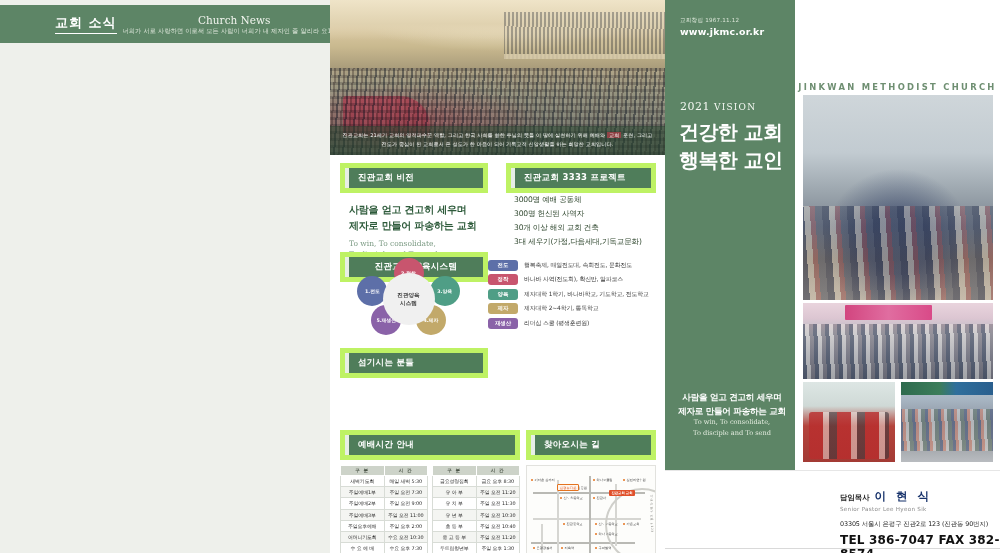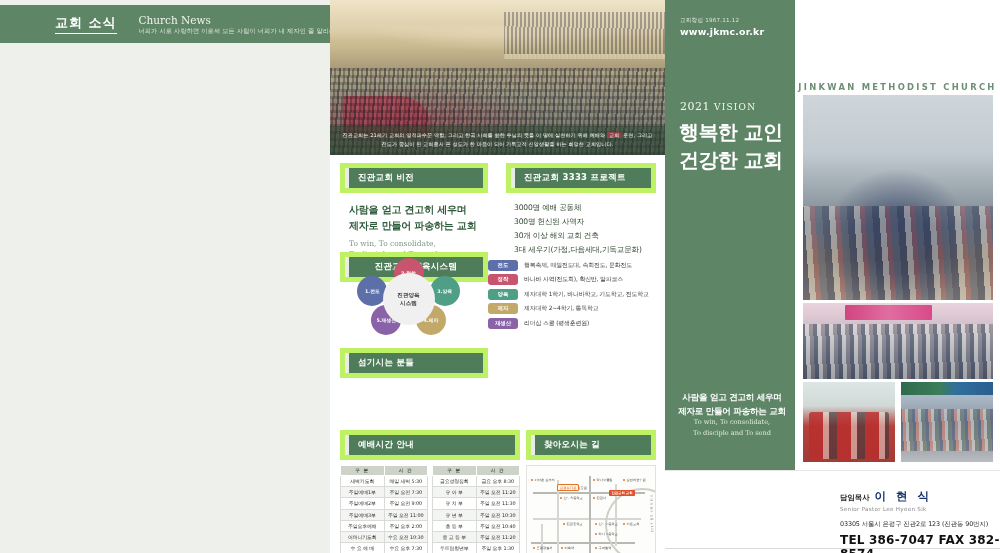--- a/index.html
+++ b/index.html
@@ -17,21 +17,21 @@
     background: #eef0eb;
   }
   #news-banner {
     position:absolute; left:0; top:5px; width:330px; height:38px;
     background:#5d8566; display:flex; align-items:center; padding-left:55px;
   }
   #news-title-kr {
     color:#ffffff; font-size:13px; font-weight:bold; letter-spacing:1px;
     border-bottom:1.5px solid #ffffff; padding-bottom:1px; white-space:nowrap;
   }
-  #news-en-wrap { margin-left:22px; line-height:1.25; }
+  #news-en-wrap { margin-left:6px; line-height:1.25;text-align:center; }
   #news-title-en {
     color:#f2f5ef; font-size:10.5px; font-family:"DejaVu Serif","Liberation Serif",serif;
   }
   #news-verse { color:#d9e3d6; font-size:6.2px; letter-spacing:.1px; white-space:nowrap; }
 
   
   #center-col {
     position:absolute; left:330px; top:0; width:335px; height:553px; background:#ffffff;
   }
 
@@ -89,21 +89,21 @@
 
   
   #vision-sec { position:absolute; left:10px; top:163px; width:148px; }
   #vision-kr { margin-top:9px; padding-left:9px; color:#2e5b3b; font-size:10px;
     font-weight:bold; line-height:1.55; letter-spacing:-.2px; }
   #vision-en { margin-top:5px; padding-left:9px; color:#7c9b84; font-size:7.5px;
     font-family:"DejaVu Serif","Liberation Serif",serif; line-height:1.5; }
 
   
   #proj-sec { position:absolute; left:176px; top:163px; width:150px; }
-  #proj-list { margin-top:8px; padding-left:8px; }
+  #proj-list { padding-left:8px; }
   .proj-item { color:#30482f; font-size:7.6px; line-height:1.85; letter-spacing:-.2px; }
 
   
   #train-sec { position:absolute; left:10px; top:252px; width:148px;text-align:center; }
   #flower {
     position:absolute; left:6px; top:258px; width:145px; height:82px;
   }
   #flower-core {
     position:absolute; left:50%; top:50%; transform:translate(-50%,-50%);
     width:52px; height:52px; border-radius:50%;
@@ -506,22 +506,22 @@
   </div>
 
   <div id="green-panel">
     <div id="founded">교회창립 1967.11.12</div>
     <div id="website">www.jkmc.or.kr</div>
     <div id="vision-year">
       <span>2021</span>
       <span class="sm">VISION</span>
     </div>
     <div id="vision-big">
+      <div>건강한 교회</div>
       <div>행복한 교인</div>
-      <div>건강한 교회</div>
     </div>
     <div id="slogan-kr">
       <div>사람을 얻고 견고히 세우며</div>
       <div>제자로 만들어 파송하는 교회</div>
     </div>
     <div id="slogan-en">
       <div>To win, To consolidate,</div>
       <div>To disciple and To send</div>
     </div>
   </div>

